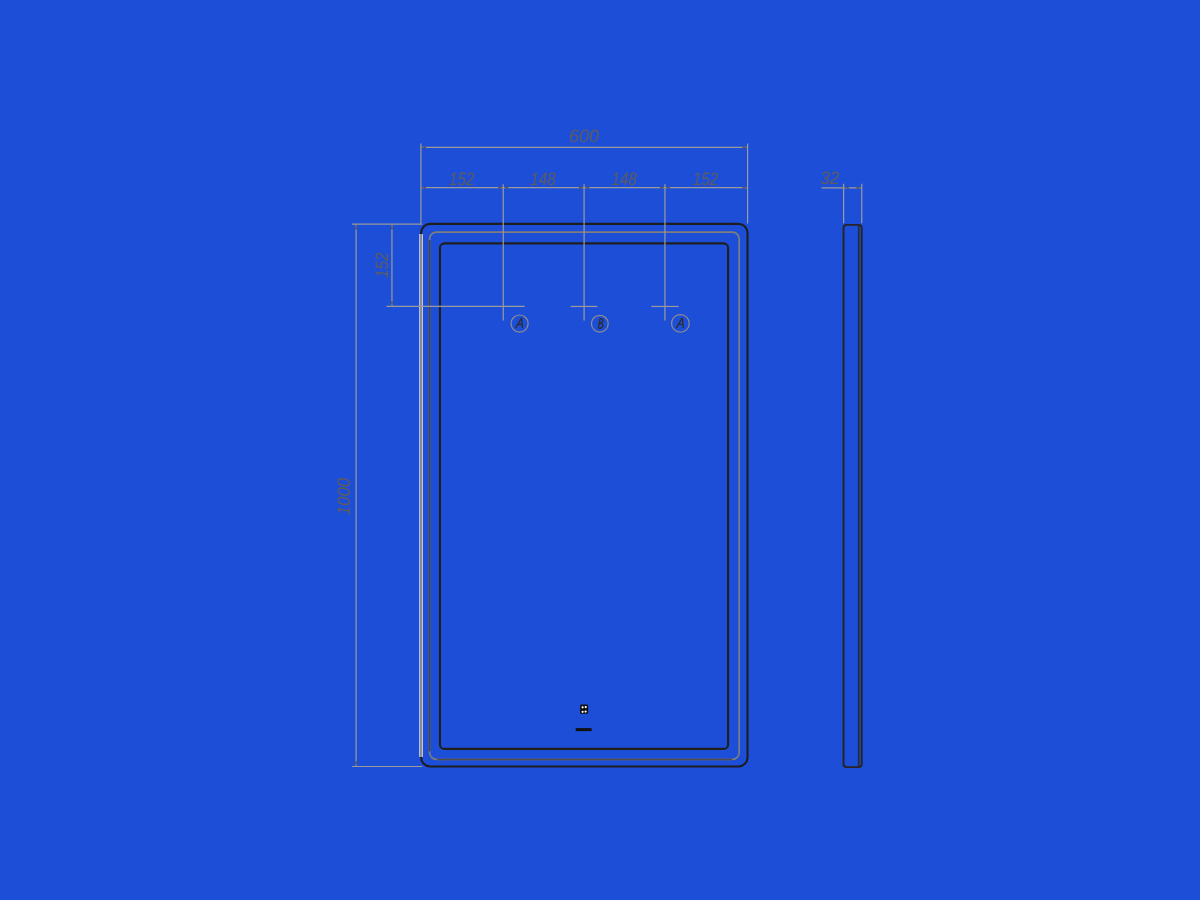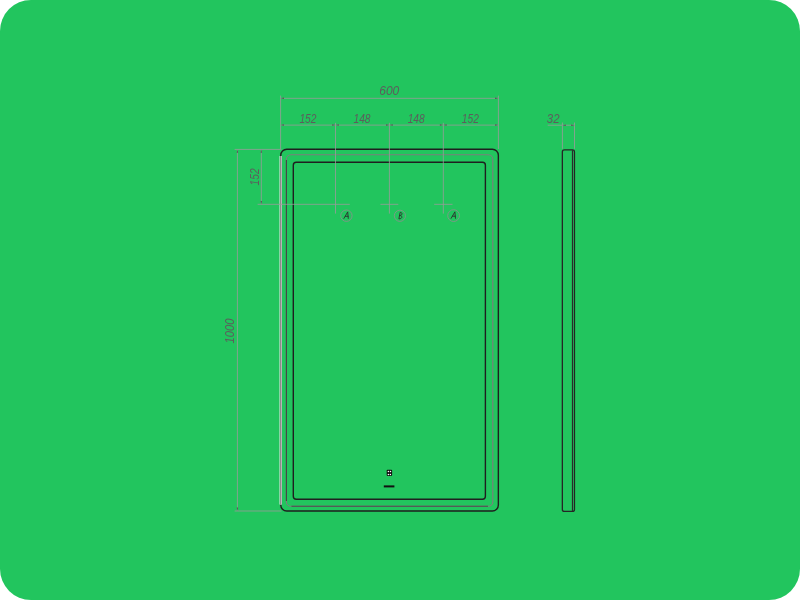--- a/index.html
+++ b/index.html
@@ -1,16 +1,16 @@
 <!DOCTYPE html>
 <html><head>
 <meta charset="utf-8">
 <style>
   html,body{margin:0;padding:0;background:#ffffff;}
-  .page{width:800px;height:600px;position:relative;background:#22c55e;overflow:hidden;border-radius:31px;}
+  .page{width:800px;height:600px;position:relative;background:#1d4ed8;overflow:hidden;}
   svg{position:absolute;left:0;top:0;}
   text{font-family:"Liberation Sans",sans-serif;font-style:italic;fill:#5d5d5d;}
 </style>
 </head>
 <body>
 <div class="page">
 <svg width="800" height="600" viewBox="0 0 800 600">
   <defs></defs>
 
   <rect x="280.75" y="149.25" width="217.6" height="361.75" rx="6" ry="6" fill="none" stroke="#1e1e1e" stroke-width="1.4"></rect>

